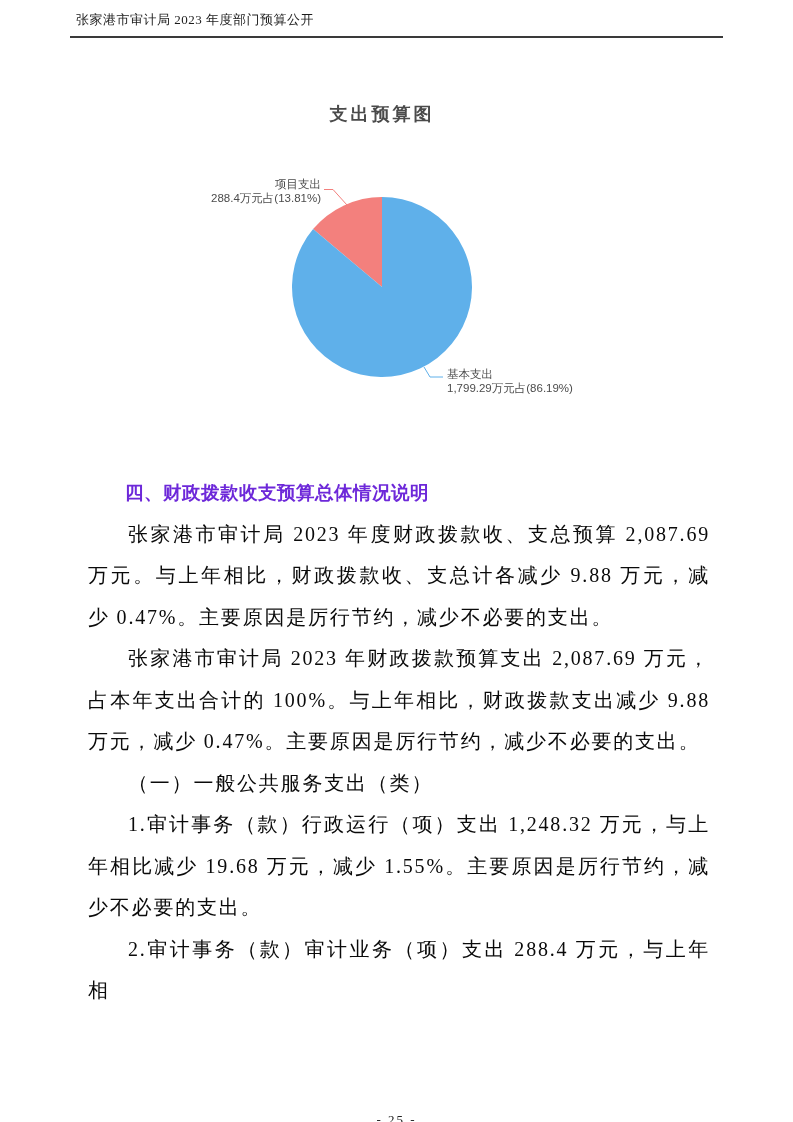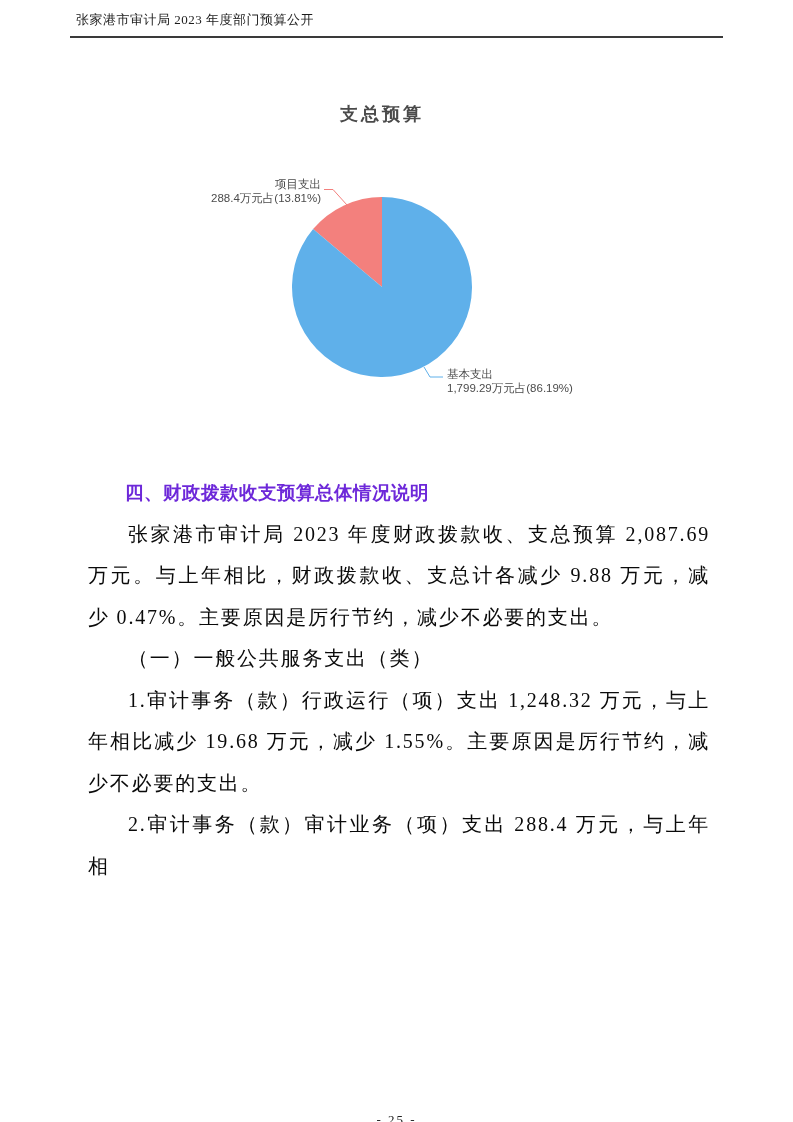--- a/index.html
+++ b/index.html
@@ -69,34 +69,35 @@
     margin-top: 32px;
   }
 </style>
 </head>
 <body>
 
 <div class="page-header">
   <div class="page-header-title">张家港市审计局 2023 年度部门预算公开</div>
 </div>
 
-<div class="chart-title">支总预算</div>
+<div class="chart-title">支出预算图</div>
 
 <svg class="chart-area" width="520" height="300" viewBox="0 0 520 300">
   <path d="M242,132 L242,42 A90,90 0 0 0 173.1,74.1 Z" fill="#f3807d"></path>
   <path d="M242,132 L173.1,74.1 A90,90 0 1 0 242,42 Z" fill="#5fb0ea"></path>
   <polyline class="leader" points="207,50 193,34.5 184,34.5" stroke="#f3807d"></polyline>
   <polyline class="leader" points="284,212 290,222 303,222" stroke="#5fb0ea"></polyline>
   <text class="chart-label" text-anchor="end" x="181" y="33">项目支出</text>
   <text class="chart-label" text-anchor="end" x="181" y="47">288.4万元占(13.81%)</text>
   <text class="chart-label" x="307" y="223">基本支出</text>
   <text class="chart-label" x="307" y="237">1,799.29万元占(86.19%)</text>
 </svg>
 
 <div class="doc-body">
   <p class="heading">四、财政拨款收支预算总体情况说明</p>
   <p class="para">张家港市审计局 2023 年度财政拨款收、支总预算 2,087.69 万元。与上年相比，财政拨款收、支总计各减少 9.88 万元，减少 0.47%。主要原因是厉行节约，减少不必要的支出。</p>
+  <p class="para">张家港市审计局 2023 年财政拨款预算支出 2,087.69 万元，占本年支出合计的 100%。与上年相比，财政拨款支出减少 9.88 万元，减少 0.47%。主要原因是厉行节约，减少不必要的支出。</p>
   <p class="para">（一）一般公共服务支出（类）</p>
   <p class="para">1.审计事务（款）行政运行（项）支出 1,248.32 万元，与上年相比减少 19.68 万元，减少 1.55%。主要原因是厉行节约，减少不必要的支出。</p>
   <p class="para">2.审计事务（款）审计业务（项）支出 288.4 万元，与上年相</p>
 </div>
 
 <div class="page-footer">- 25 -</div>
 
 </body></html>

